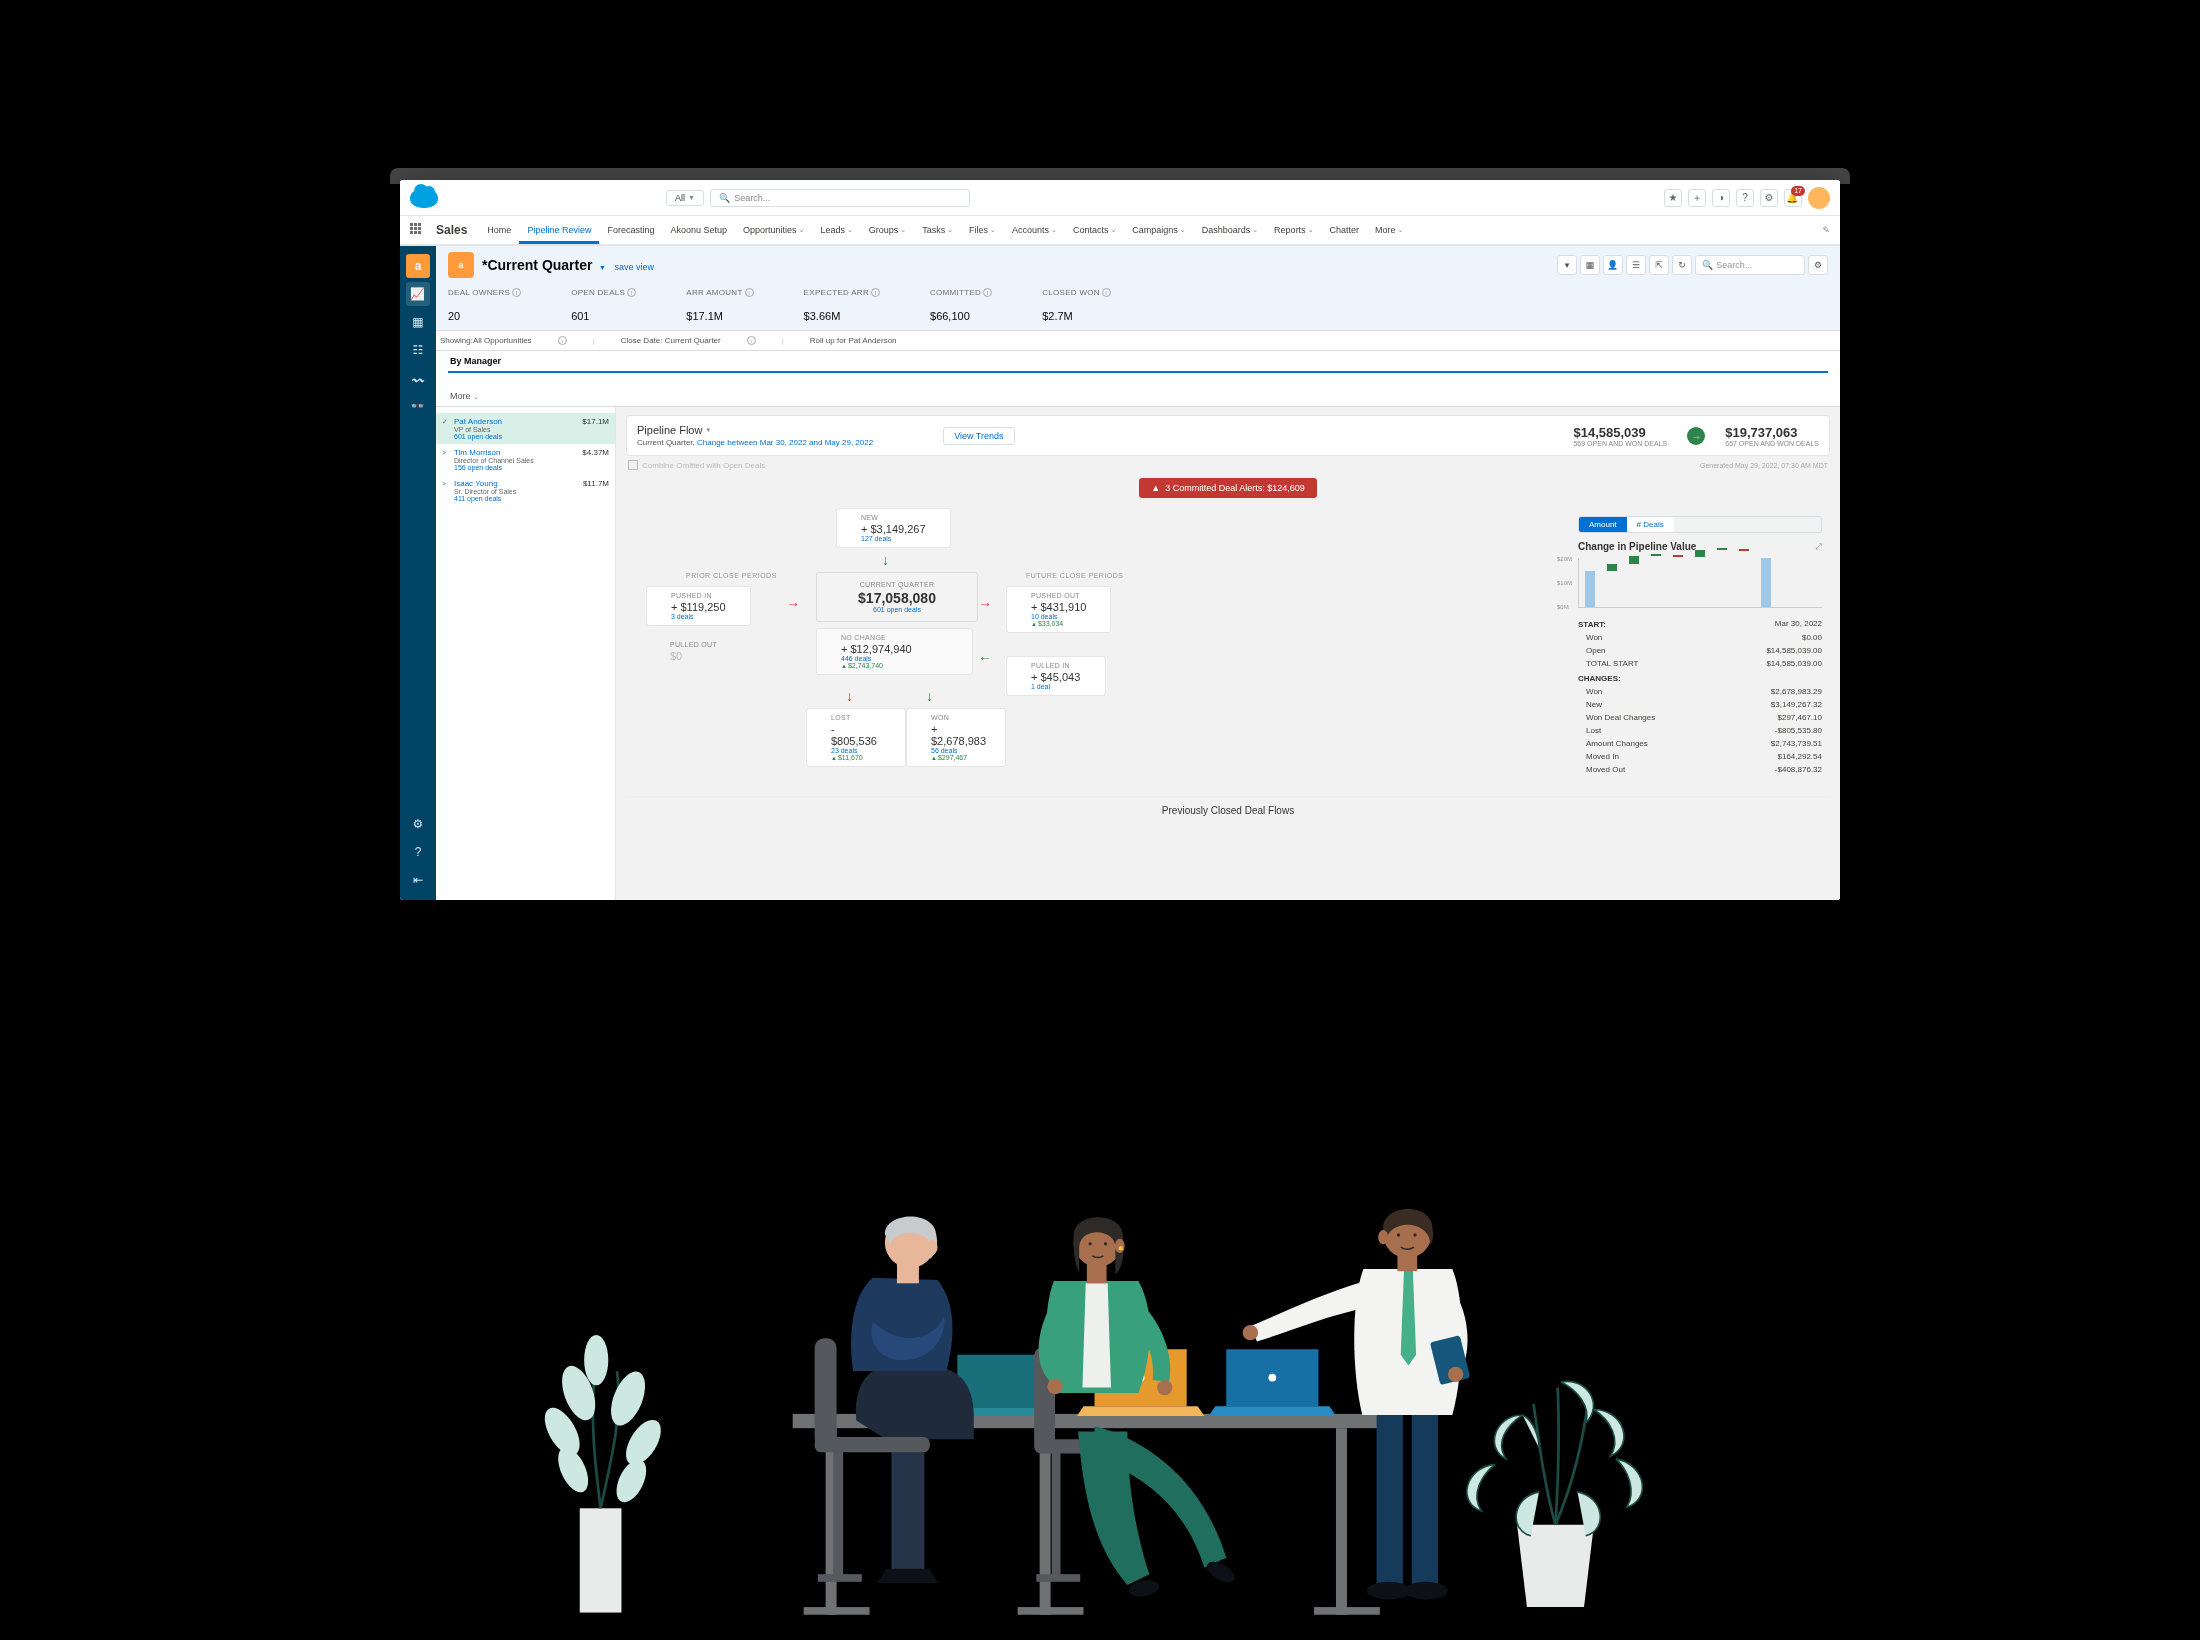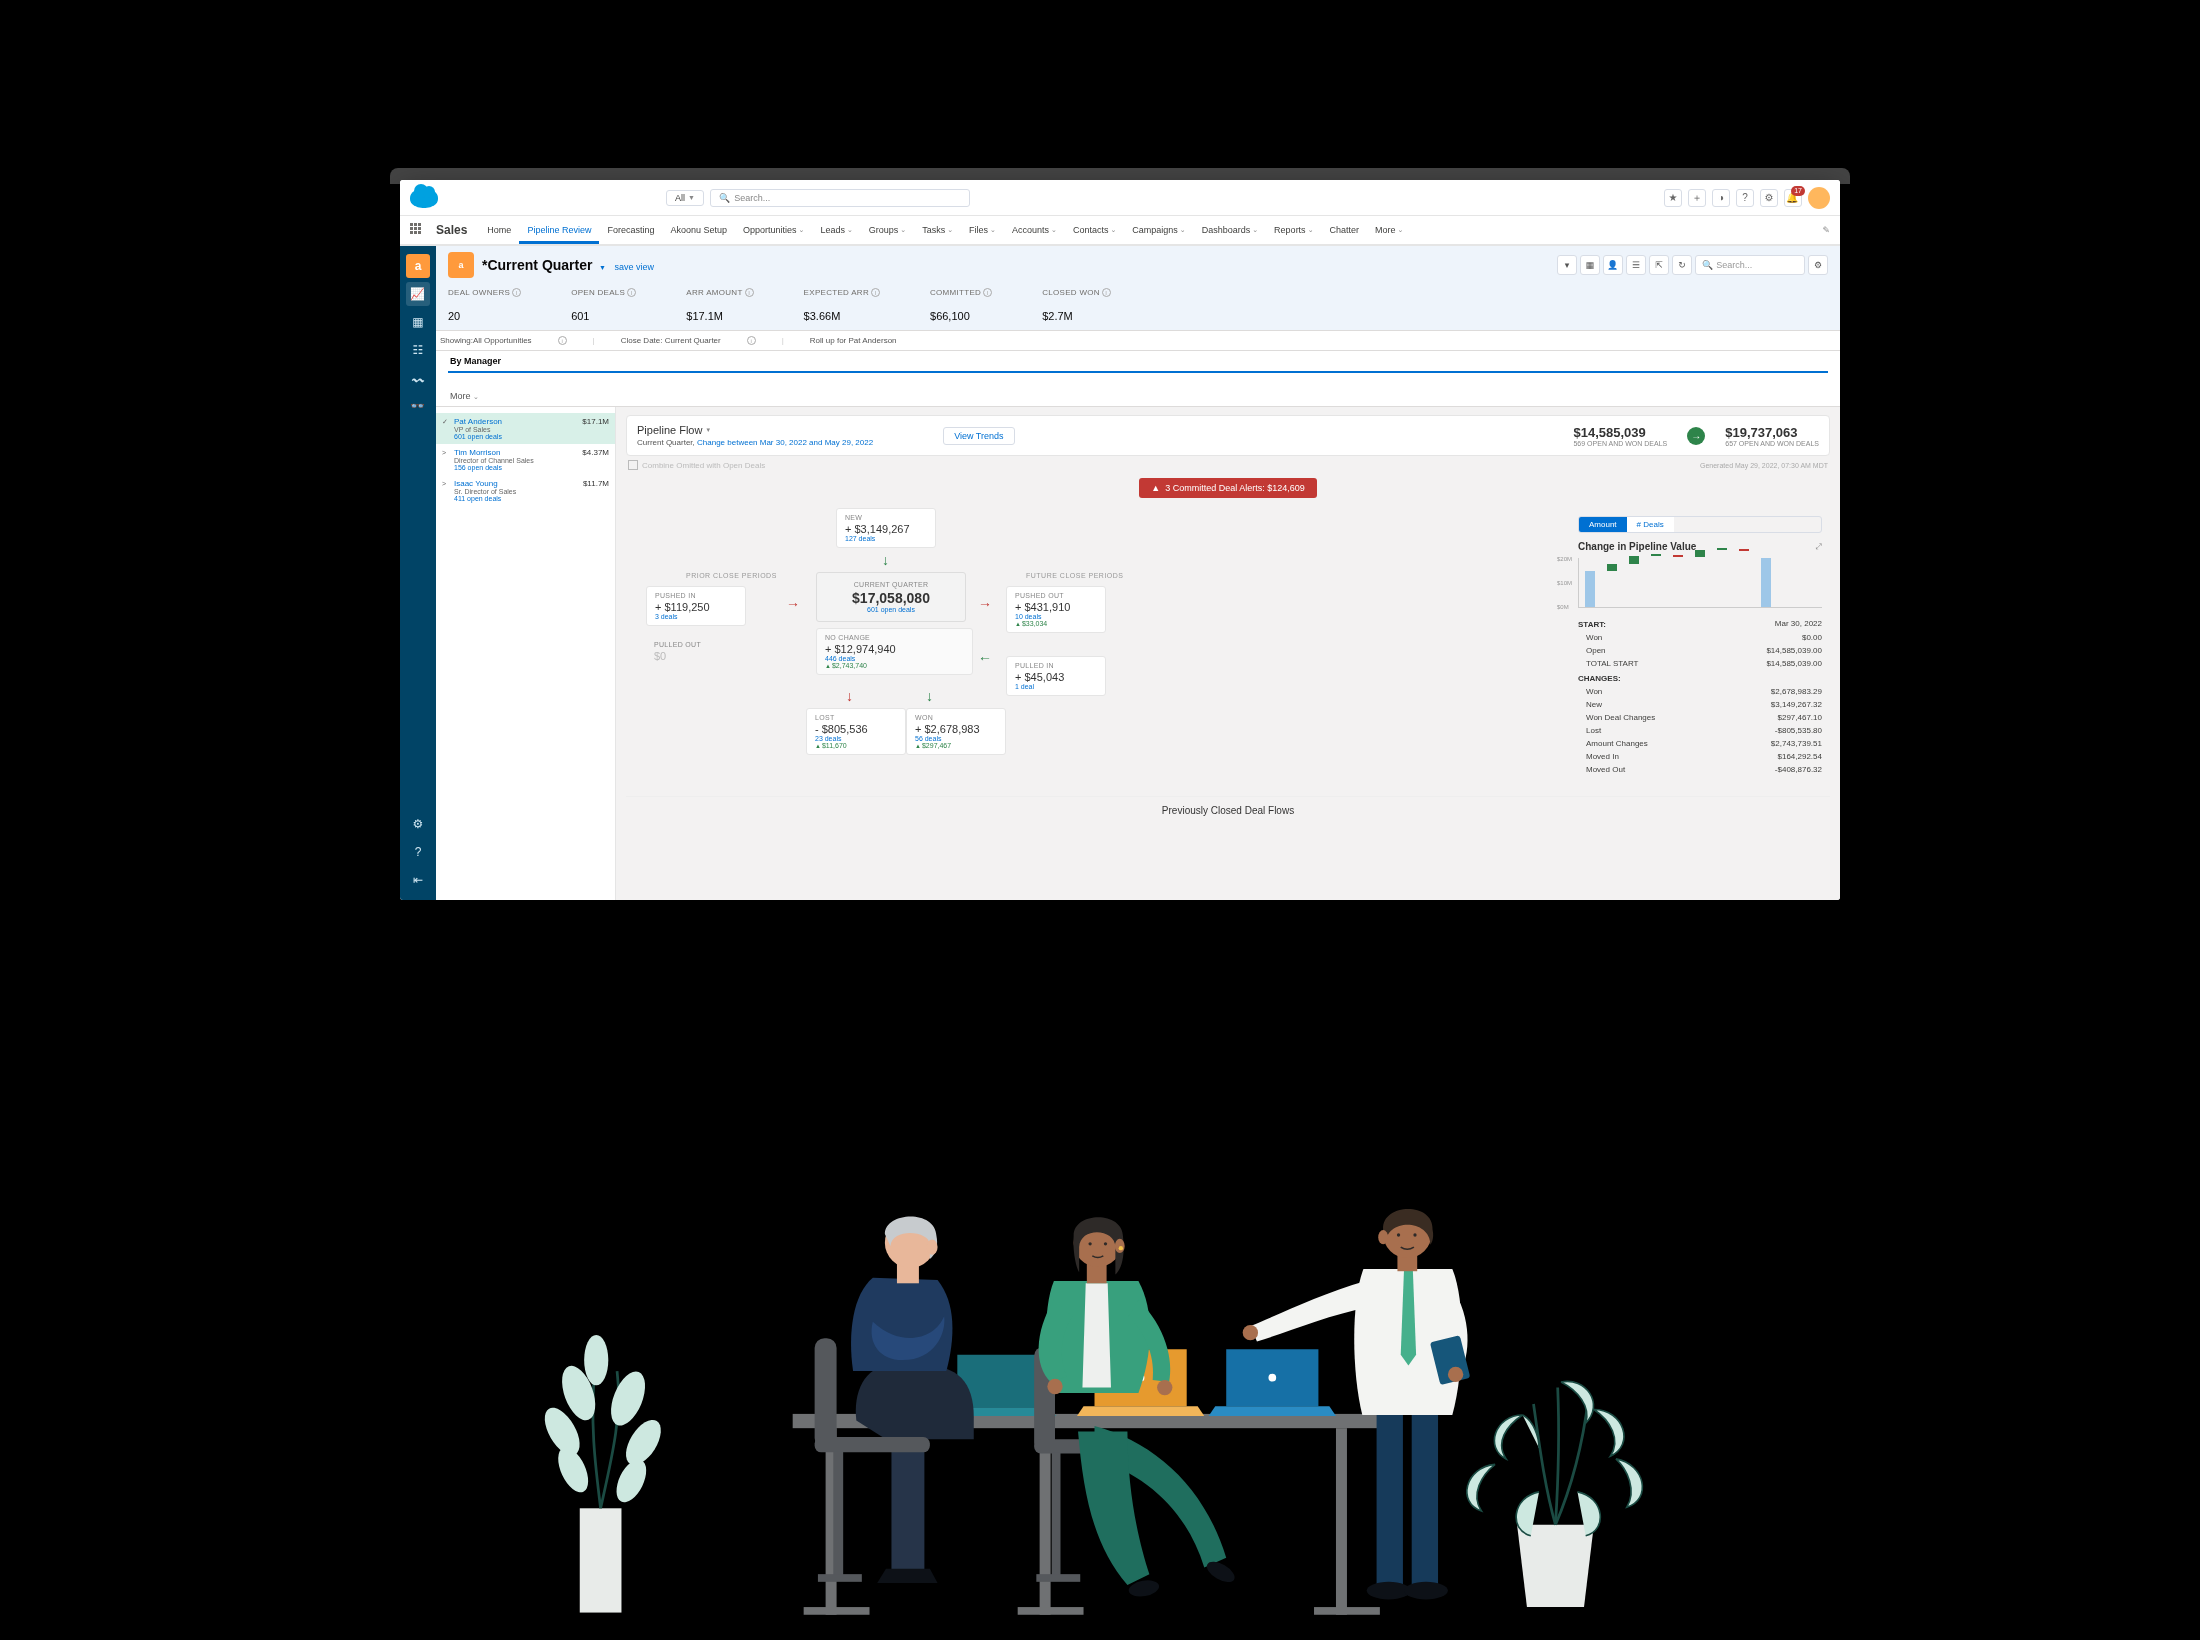--- a/index.html
+++ b/index.html
@@ -79,21 +79,21 @@
 .total .tl{font-size:7px;color:#888;text-transform:uppercase;}
 .arrow-circle{width:18px;height:18px;border-radius:50%;background:#2e844a;color:#fff;display:flex;align-items:center;justify-content:center;font-size:10px;}
 
 .subrow{display:flex;align-items:center;padding:4px 2px 2px;}
 .cb{width:10px;height:10px;border:1px solid #bbb;margin-right:4px;}
 .genlabel{font-size:7px;color:#aaa;margin-left:auto;}
 
 .alert{background:#c23934;color:#fff;border-radius:3px;padding:5px 12px;font-size:9px;width:fit-content;margin:6px auto 10px;display:flex;gap:5px;align-items:center;}
 
 .diagram{position:relative;height:280px;}
-.card{position:absolute;background:#fff;border:1px solid #e5e5e5;border-radius:3px;padding:5px 8px;font-size:8px;min-width:100px;}
+.card{position:absolute;background:#fff;border:1px solid #e5e5e5;border-radius:3px;padding:5px 24px;font-size:8px;min-width:100px;}
 .card .ct{font-size:7px;color:#888;text-transform:uppercase;letter-spacing:.3px;margin-bottom:2px;}
 .card .cv{font-size:11px;color:#333;font-weight:500;}
 .card .cd{font-size:7px;}
 .delta-up{color:#2e844a;}
 .delta-up::before{content:'▲';font-size:6px;margin-right:1px;}
 .bigcard{background:#f3f3f3;border:1px solid #ddd;text-align:center;padding:8px;}
 .bigcard .cv{font-size:14px;font-weight:600;}
 .seclabel{position:absolute;font-size:7px;color:#999;text-transform:uppercase;letter-spacing:.5px;}
 .darrow{position:absolute;font-size:14px;}
 .green{color:#2e844a;}
@@ -336,21 +336,21 @@
                 <div class="cv">+ <span>$119,250</span></div>
                 <div class="cd link">3 deals</div>
               </div>
               <div class="darrow red" style="left:160px;top:86px">→</div>
 
               <div class="card" style="left:20px;top:128px;border:none;background:none">
                 <div class="ct">PULLED OUT</div>
                 <div class="cv" style="color:#bbb">$0</div>
               </div>
 
-              <div class="card bigcard" style="left:190px;top:64px;width:150px">
+              <div class="card bigcard" style="left:190px;top:64px;width:162px">
                 <div class="ct">CURRENT QUARTER</div>
                 <div class="cv">$17,058,080</div>
                 <div class="cd link">601 open deals</div>
               </div>
               <div class="card" style="left:190px;top:120px;width:157px;background:#fafafa">
                 <div class="ct">NO CHANGE</div>
                 <div class="cv">+ <span>$12,974,940</span></div>
                 <div class="cd link">446 deals</div>
                 <div class="cd delta-up">$2,743,740</div>
               </div>

